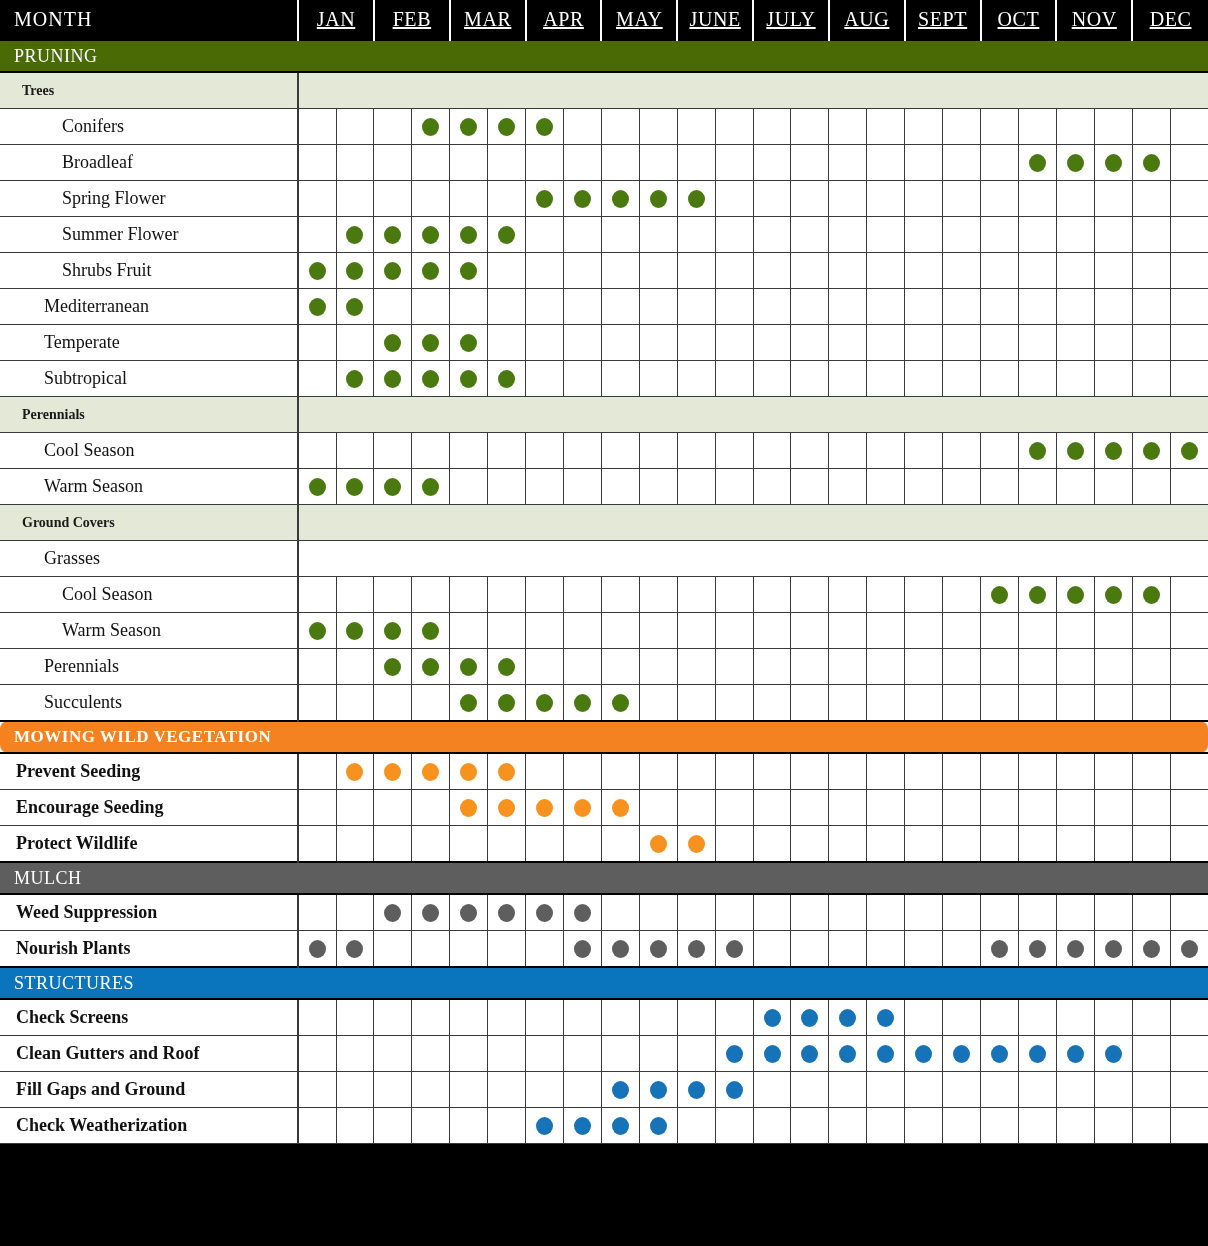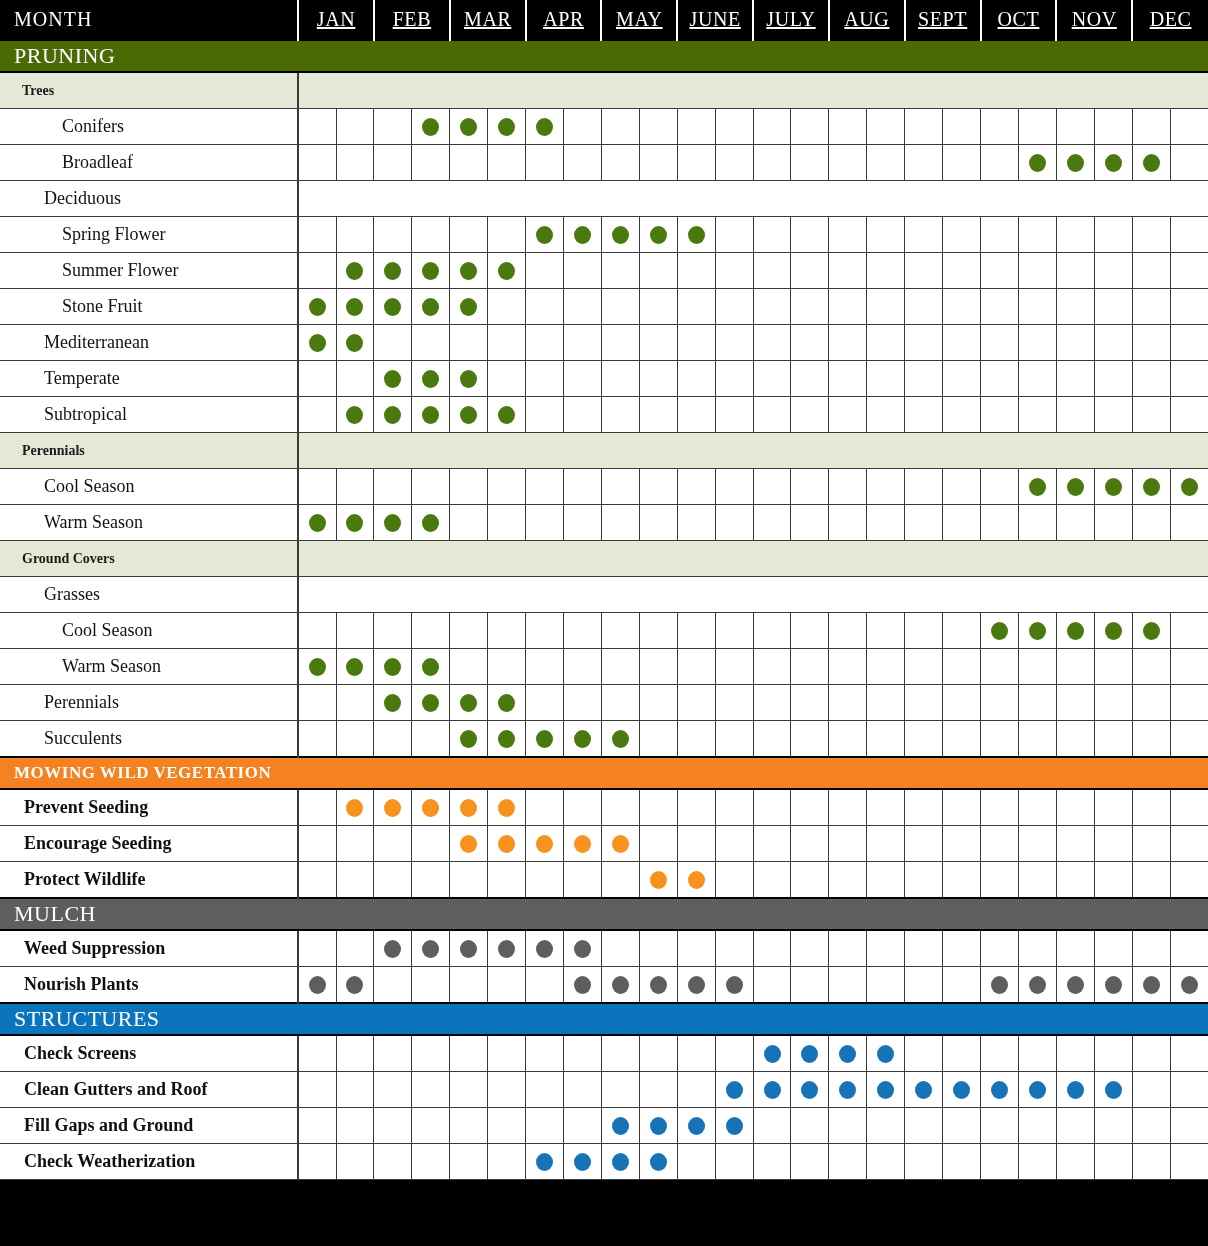--- a/index.html
+++ b/index.html
@@ -52,29 +52,29 @@
   tr.headrow th.mhead {
     border-left: 2px solid #ffffff;
     text-decoration: underline;
   }
 
   
   tr.section td {
     padding: 0 0 0 14px;
     height: 30px;
     color: #ffffff;
-    font-size: 22px;
+    font-size: 18px;
     letter-spacing: 0.5px;
     font-family: "Liberation Serif", serif;
     border-top: 2px solid #000;
     border-bottom: 2px solid #000;
     vertical-align: middle;
   }
   tr.section.green td  { background: #4a6a06; }
-  tr.section.orange td { background: #f58220; font-weight: bold; font-size: 17px; }
+  tr.section.orange td { background: #f58220; font-weight: bold; font-size: 17px; border-radius: 8px; }
   tr.section.gray td   { background: #5e5e5e; }
   tr.section.blue td   { background: #0a75bd; }
 
   
   tr.group td.lbl {
     background: #e4e8d6;
     font-weight: bold;
     font-size: 14px;
     color: #1a1a1a;
     padding-left: 22px;
@@ -94,21 +94,21 @@
   tr.datarow td.lbl {
     font-size: 18px;
     color: #111;
     height: 33px;
     background: #fff;
     border-right: 2px solid #3a3a3a;
     border-bottom: 1px solid #3a3a3a;
     vertical-align: middle;
     white-space: nowrap;
   }
-  tr.datarow td.lbl.ind0 { padding-left: 24px; font-weight: bold; }
+  tr.datarow td.lbl.ind0 { padding-left: 16px; font-weight: bold; }
   tr.datarow td.lbl.ind1 { padding-left: 44px; }
   tr.datarow td.lbl.ind2 { padding-left: 62px; }
 
   tr.datarow td.cell {
     background: #fff;
     border-left: 1px solid #3a3a3a;
     border-bottom: 1px solid #3a3a3a;
     padding: 0;
     text-align: center;
     vertical-align: middle;
@@ -239,24 +239,20 @@
           <td class="cell"></td>
           <td class="cell"></td>
           <td class="cell"></td>
           <td class="cell"><span class="dot g"></span></td>
           <td class="cell"><span class="dot g"></span></td>
           <td class="cell"><span class="dot g"></span></td>
           <td class="cell"><span class="dot g"></span></td>
           <td class="cell"></td>
         </tr>
         <tr class="datarow">
-          <td class="lbl ind1">Deciduous</td>
-          <td class="wideblank" colspan="24"></td>
-        </tr>
-        <tr class="datarow">
           <td class="lbl ind2">Spring Flower</td>
           <td class="cell"></td>
           <td class="cell"></td>
           <td class="cell"></td>
           <td class="cell"></td>
           <td class="cell"></td>
           <td class="cell"></td>
           <td class="cell"><span class="dot g"></span></td>
           <td class="cell"><span class="dot g"></span></td>
           <td class="cell"><span class="dot g"></span></td>
@@ -297,21 +293,21 @@
           <td class="cell"></td>
           <td class="cell"></td>
           <td class="cell"></td>
           <td class="cell"></td>
           <td class="cell"></td>
           <td class="cell"></td>
           <td class="cell"></td>
           <td class="cell"></td>
         </tr>
         <tr class="datarow">
-          <td class="lbl ind2">Stone Fruit</td>
+          <td class="lbl ind2">Shrubs Fruit</td>
           <td class="cell"><span class="dot g"></span></td>
           <td class="cell"><span class="dot g"></span></td>
           <td class="cell"><span class="dot g"></span></td>
           <td class="cell"><span class="dot g"></span></td>
           <td class="cell"><span class="dot g"></span></td>
           <td class="cell"></td>
           <td class="cell"></td>
           <td class="cell"></td>
           <td class="cell"></td>
           <td class="cell"></td>

